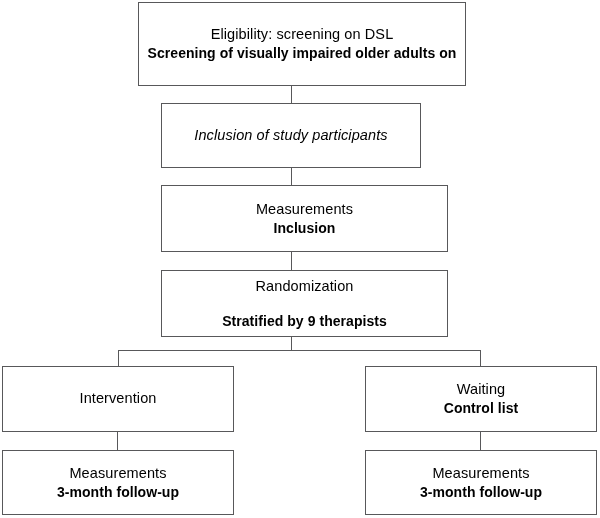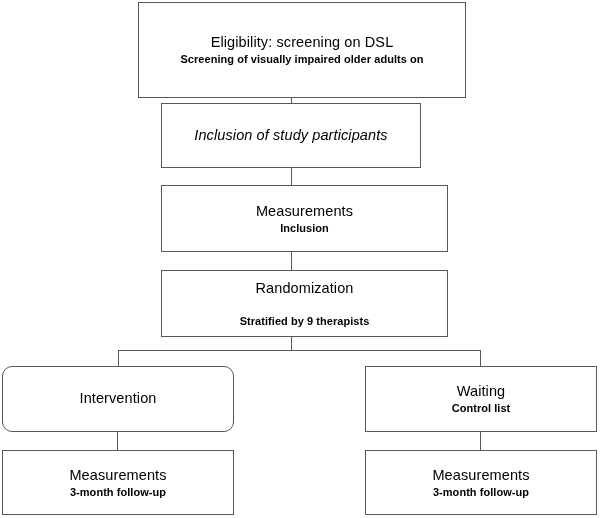--- a/index.html
+++ b/index.html
@@ -31,21 +31,21 @@
     text-align: center;
     z-index: 2;
   }
   .node .title {
     font-size: 14.5px;
     line-height: 1.32;
     letter-spacing: 0.1px;
     white-space: nowrap;
   }
   .node .sub {
-    font-size: 11px;
+    font-size: 14px;
     font-weight: bold;
     line-height: 1.34;
     letter-spacing: 0.05px;
     white-space: nowrap;
   }
   .node .sub.wide {
     white-space: nowrap;
   }
   
   .conn-v {
@@ -55,25 +55,25 @@
     z-index: 1;
   }
   .conn-h {
     position: absolute;
     height: 0;
     border-top: 1.4px solid #58585a;
     z-index: 1;
   }
 
   
-  #node-eligibility  { left: 138px; top: 2px;   width: 328px; height: 96px; }
+  #node-eligibility  { left: 138px; top: 2px;   width: 328px; height: 84px; }
   #node-inclusion    { left: 161px; top: 103px; width: 260px; height: 65px; font-style: italic; }
   #node-baseline     { left: 161px; top: 185px; width: 287px; height: 67px; }
   #node-random       { left: 161px; top: 270px; width: 287px; height: 67px; gap: 16px; }
-  #node-intervention { left: 2px;   top: 366px; width: 232px; height: 66px; border-radius: 10px; }
+  #node-intervention { left: 2px;   top: 366px; width: 232px; height: 66px; }
   #node-control      { left: 365px; top: 366px; width: 232px; height: 66px; }
   #node-followup-int { left: 2px;   top: 450px; width: 232px; height: 65px; }
   #node-followup-ctl { left: 365px; top: 450px; width: 232px; height: 65px; }
 
   
   #conn-elig-incl  { left: 291px; top: 82px;  height: 21px; }
   #conn-incl-base  { left: 291px; top: 168px; height: 17px; }
   #conn-base-rand  { left: 291px; top: 252px; height: 18px; }
   #conn-rand-split { left: 291px; top: 337px; height: 14px; }
   #conn-split-bar  { left: 118px; top: 350px; width: 363px; }

